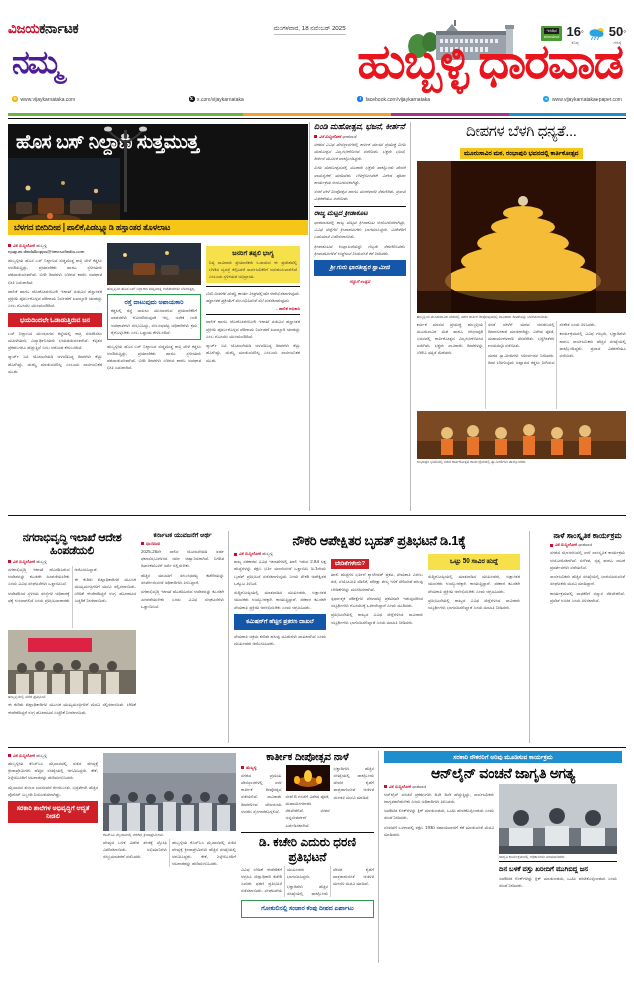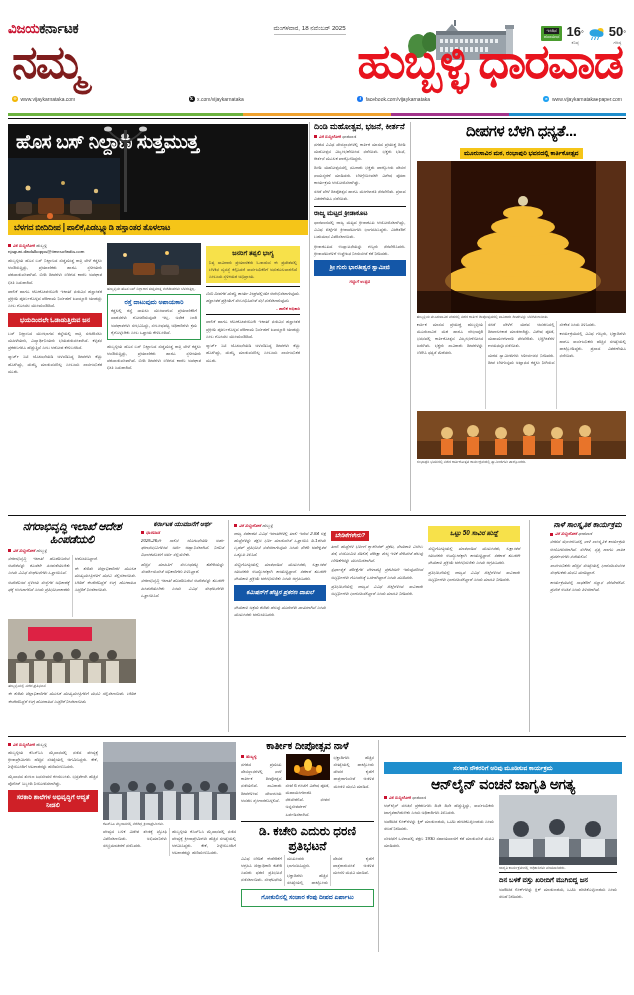--- a/index.html
+++ b/index.html
@@ -32,21 +32,21 @@
   .wx-temp { font-size: 13px; font-weight: bold; color: #222; line-height: 1; }
   .wx-deg { font-size: 7px; color: #222; }
   .wx-lbl { font-size: 4.3px; color: #555; display:block; text-align:center; }
   .wx-icon { width: 17px; height: 14px; position: relative; }
 
   .mh-title {
     position: absolute; top: 33px; left: 0; right: 0; height: 58px;
     display: flex; align-items: center; justify-content: space-between;
     padding: 0 4px; white-space: nowrap;
   }
-  .mh-namma { font-size: 46px; font-weight: bold; color: #7f1d1d; letter-spacing: -2px; line-height: 1; text-align: right; }
+  .mh-namma { font-size: 32px; font-weight: bold; color: #4c1d95; letter-spacing: -2px; line-height: 1; text-align: right; }
   .mh-city { font-size: 48px; font-weight: bold; color: #e8141e; letter-spacing: -2px; line-height: 1; margin-left: 6px; }
   .mh-building { position: absolute; top: 20px; left: 398px; width: 120px; height: 42px; z-index: 0; }
 
   .mh-links { position: absolute; bottom: 10px; left: 0; right: 0; display: flex; justify-content: space-between; padding: 0 4px; z-index: 3;}
   .mh-link { display: flex; align-items: center; gap: 2.5px; font-size: 5px; color: #444; }
   .lnk-dot { width: 6px; height: 6px; border-radius: 50%; display:inline-block; color:#fff; font-size:4.3px; text-align:center; line-height:6px; font-weight:bold; }
   .dot-y { background: #f2b705; }
   .dot-k { background: #111; }
   .dot-fb { background: #1877f2; }
   .dot-tw { background: #1da1f2; }
@@ -56,21 +56,21 @@
 
   .rule-thick { border-top: 1.6px solid #111; }
   .rule-thin { border-top: 0.7px solid #111; }
   .body-col { font-size: 4.4px; line-height: 1.62; color: #2a2a2a; text-align: justify; }
   .body-col p { margin-bottom: 2.5px; }
   .byline { font-size: 4.4px; color: #c8102e; font-weight: bold; }
   .byline .bl-sq { display:inline-block; width:3px; height:3px; background:#c8102e; margin-right:2px; vertical-align:middle;}
   .email { color: #1a1a1a; font-weight: normal; }
 
   .hl-xl { font-size: 19px; font-weight: bold; line-height: 1.12; letter-spacing: -0.5px; }
-  .hl-lg { font-size: 15px; font-weight: bold; line-height: 1.15; letter-spacing: -0.4px; }
+  .hl-lg { font-size: 15px; font-weight: normal; line-height: 1.15; letter-spacing: -0.4px; }
   .hl-md { font-size: 11px; font-weight: bold; line-height: 1.18; letter-spacing: -0.3px; }
   .hl-sm { font-size: 8px; font-weight: bold; line-height: 1.2; }
   .hl-xs { font-size: 6.3px; font-weight: bold; line-height: 1.25; }
 
   
   .lead-wrap { position: relative; height: 116px; margin-top: 2px; }
   .lead-black { position: absolute; left: 0; top: 0; width: 300px; height: 96px; background: #111; overflow: hidden; }
   .lead-h1 { color: #fff; padding: 7px 8px 0 8px; }
   .lead-h2 { color: #29c5f6; padding: 2px 8px 0 8px; }
   .lead-photo {
@@ -85,21 +85,21 @@
     display: flex; align-items: center; padding-left: 6px; letter-spacing: -0.2px;
   }
   .photo-cap { font-size: 3.8px; color: #333; padding-top: 1.5px; }
 
   
   .sec1 { display: flex; gap: 5px; margin-top: 3px; height: 268px; }
   .col { overflow: hidden; }
   .c1 { width: 94px; }
   .c2 { width: 94px; }
   .c3 { width: 94px; }
-  .c4 { width: 103px; border-left: 0.5px solid #bbb; border-right:0.5px solid #bbb; padding: 0 4px; }
+  .c4 { width: 103px; border-left: 0.5px solid #bbb; border-right:0.5px solid #bbb; padding: 0 4px; font-style: italic; }
   .c5 { width: 213px; }
 
   .redbox {
     background: #cf2027; color: #fff; text-align: center; font-size: 6.4px; font-weight: bold;
     padding: 3px 2px; line-height: 1.25; margin: 3px 0;
   }
   .greenbox { border: 1.2px solid #2e9b4f; padding: 3px; margin: 3px 0; }
   .greenbox .gb-h { color: #1457a8; text-align: center; font-size: 6.2px; font-weight: bold; line-height: 1.25; margin-bottom: 2px; }
   .yellowbox { background: #f7e14a; padding: 3px; margin: 3px 0; }
   .yellowbox .yb-h { color: #111; text-align: center; font-size: 6.4px; font-weight: bold; line-height: 1.25; margin-bottom: 2px; }
@@ -115,30 +115,30 @@
   .ph-street { background: linear-gradient(180deg,#4a5a6b 0%,#2b3642 45%,#1a2028 100%); }
   .ph-temple { background: linear-gradient(155deg,#d9a441 0%,#8c4a1e 35%,#2c1208 80%); }
   .ph-lamps { background: radial-gradient(ellipse at 50% 60%, #ffd24a 0%, #e08a22 30%, #6b2d0c 70%, #1c0a04 100%); }
   .ph-crowd { background: linear-gradient(175deg,#c9c3b6 0%,#8c8579 40%,#55504a 100%); }
   .ph-stage { background: linear-gradient(180deg,#b4b9c0 0%,#7d848e 50%,#3e434a 100%); }
   .ph-meeting { background: linear-gradient(180deg,#cfd4d8 0%,#8a9199 55%,#4a5058 100%); }
   .ph-diya { background: radial-gradient(circle at 50% 55%, #ffc63a 0%, #c2610f 35%, #2a0f03 80%); }
 
   
   .band { margin-top: 4px; }
-  .sec2 { display: flex; gap: 5px; height: 212px; margin-top: 4px; font-style: italic; }
+  .sec2 { display: flex; gap: 5px; height: 212px; margin-top: 15px; }
   .d1 { width: 128px; }
   .d2 { width: 88px; border-right: 0.5px solid #bbb; padding-right: 4px; }
   .d3 { width: 290px; }
   .d4 { width: 96px; border-left: 0.5px solid #bbb; padding-left: 20px; }
 
   .sec3 { display: flex; gap: 5px; height: 212px; margin-top: 3px; }
   .e1 { width: 228px; }
   .e2 { width: 138px; border-right: 0.5px solid #bbb; padding-right: 4px; }
-  .e3 { width: 238px; margin-top: 22px; }
+  .e3 { width: 238px; }
 
   .kicker-blue { background:#1f8ecd; color:#fff; font-size:6.2px; font-weight:bold; text-align:center; padding:2px; }
   .sub-red-tag { display:inline-block; background:#cf2027; color:#fff; font-size:6px; font-weight:bold; padding:1.5px 4px; }
   .two-col { column-count: 2; column-gap: 5px; column-rule: 0.4px solid #ccc; }
   .three-col { column-count: 3; column-gap: 5px; column-rule: 0.4px solid #ccc; }
   .center { text-align: center; }
   .mt2 { margin-top: 2px; } .mt3 { margin-top: 3px; }
 </style>
 </head>
 <body>
@@ -466,20 +466,21 @@
         <span class="bl-sq"></span><span>ಧಾರವಾಡ</span>
       </div>
       <div class="body-col mt2">
         <p>2025-26ನೇ ಸಾಲಿನ ಯೋಜನೆಯಡಿ ಅರ್ಹ ಫಲಾನುಭವಿಗಳಿಂದ ಅರ್ಜಿ ಆಹ್ವಾನಿಸಲಾಗಿದೆ. ನಿಗದಿತ ದಿನಾಂಕದೊಳಗೆ ಅರ್ಜಿ ಸಲ್ಲಿಸಬೇಕು.</p>
         <p>ಹೆಚ್ಚಿನ ಮಾಹಿತಿಗೆ ಸಂಬಂಧಪಟ್ಟ ಕಚೇರಿಯನ್ನು ಸಂಪರ್ಕಿಸುವಂತೆ ಅಧಿಕಾರಿಗಳು ತಿಳಿಸಿದ್ದಾರೆ.</p>
       </div>
       <div class="body-col mt2">ನಗರಾಭಿವೃದ್ಧಿ ಇಲಾಖೆ ಹೊರಡಿಸಿರುವ ಆದೇಶವನ್ನು ಕೂಡಲೇ ಹಿಂಪಡೆಯಬೇಕು ಎಂದು ವಿವಿಧ ಸಂಘಟನೆಗಳು ಒತ್ತಾಯಿಸಿವೆ.</div>
     </div>
 
     <div class="col d3">
+      <div class="hl-md center mt2" style="font-size:13px">ನೌಕರಿ ಆಪೇಕ್ಷಿತರ ಬೃಹತ್ ಪ್ರತಿಭಟನೆ ಡಿ.1ಕ್ಕೆ</div>
       <div class="mt3" style="display:flex; gap:5px;">
         <div style="width:92px">
           <div class="byline">
             <span class="bl-sq"></span><span>ವಿಕ ಸುದ್ದಿಲೋಕ</span>
             <span class="email">ಹುಬ್ಬಳ್ಳಿ</span>
           </div>
           <div class="body-col mt2">
             <p>ರಾಜ್ಯ ಸರಕಾರದ ವಿವಿಧ ಇಲಾಖೆಗಳಲ್ಲಿ ಖಾಲಿ ಇರುವ 2.84 ಲಕ್ಷ ಹುದ್ದೆಗಳನ್ನು ತಕ್ಷಣ ಭರ್ತಿ ಮಾಡುವಂತೆ ಒತ್ತಾಯಿಸಿ ಡಿ.1ರಂದು ಬೃಹತ್ ಪ್ರತಿಭಟನೆ ನಡೆಸಲಾಗುವುದು ಎಂದು ನೌಕರಿ ಆಪೇಕ್ಷಿತರ ಒಕ್ಕೂಟ ತಿಳಿಸಿದೆ.</p>
             <p>ಸುದ್ದಿಗೋಷ್ಠಿಯಲ್ಲಿ ಮಾತನಾಡಿದ ಮುಖಂಡರು, ಲಕ್ಷಾಂತರ ಯುವಕರು ಉದ್ಯೋಗಕ್ಕಾಗಿ ಕಾಯುತ್ತಿದ್ದಾರೆ. ಸರಕಾರ ಕೂಡಲೇ ನೇಮಕಾತಿ ಪ್ರಕ್ರಿಯೆ ಆರಂಭಿಸಬೇಕು ಎಂದು ಆಗ್ರಹಿಸಿದರು.</p>
           </div>

